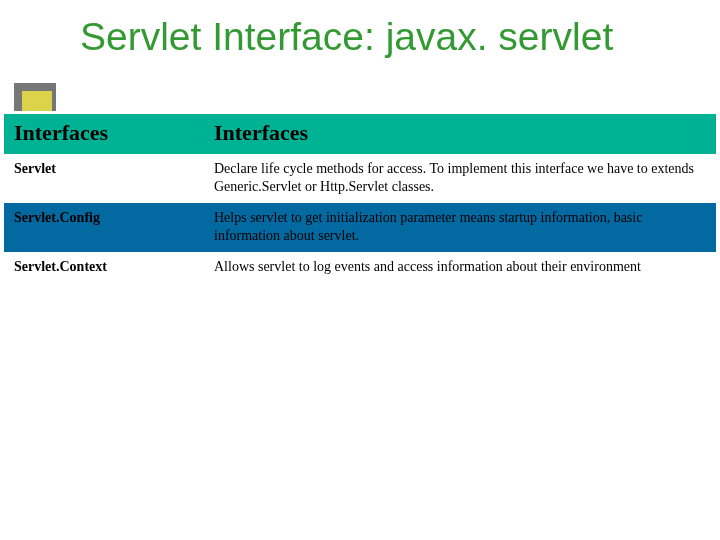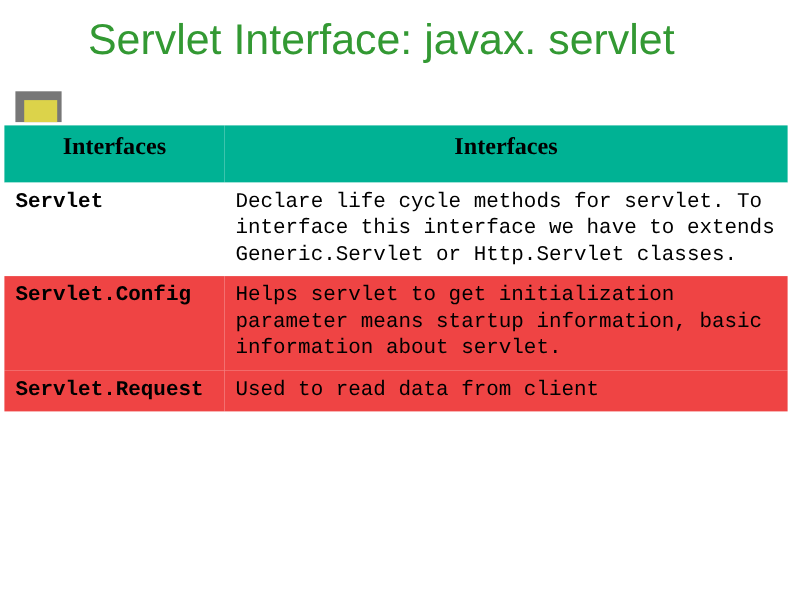--- a/index.html
+++ b/index.html
@@ -58,40 +58,40 @@
     top: 114px;
     width: 712px;
     border-collapse: collapse;
     table-layout: fixed;
   }
   .tbl col.c1 { width: 200px; }
   .tbl col.c2 { width: 512px; }
   .tbl th {
     background: #00b294;
     color: #000;
-    text-align: center;
+    text-align: left;
     font-family: Georgia, serif;
     font-weight: bold;
     font-size: 22px;
-    padding: 6px 10px 20px 10px;
+    padding: 6px 10px 8px 10px;
     border: 0;
   }
   .tbl td {
-    font-family: Liberation Mono, monospace;
-    font-size: 19px;
+    font-family: Liberation Serif, serif;
+    font-size: 14px;
     line-height: 1.25;
     padding: 6px 10px 8px 10px;
     vertical-align: top;
     border: 0;
   }
   .tbl .iface {
     font-weight: bold;
   }
   .tbl tr.odd td { background: #ffffff; }
-  .tbl tr.even td { background: #ef4444; margin-left: 47px; }
+  .tbl tr.even td { background: #0369a1; margin-left: 47px; }
 </style>
 </head>
 <body>
 
 <div class="slide">
 
   <div class="bullet-block">
     <div class="outer"></div>
     <div class="inner"></div>
   </div>
@@ -105,26 +105,26 @@
       </colgroup>
     <thead>
       <tr>
         <th>Interfaces</th>
         <th>Interfaces</th>
       </tr>
     </thead>
     <tbody>
       <tr class="odd">
         <td class="iface">Servlet</td>
-        <td>Declare life cycle methods for servlet. To interface this interface we have to extends Generic.Servlet or Http.Servlet classes.</td>
+        <td>Declare life cycle methods for access. To implement this interface we have to extends Generic.Servlet or Http.Servlet classes.</td>
       </tr>
       <tr class="even">
         <td class="iface">Servlet.Config</td>
         <td>Helps servlet to get initialization parameter means startup information, basic information about servlet.</td>
       </tr>
-      <tr class="even">
-        <td class="iface">Servlet.Request</td>
-        <td>Used to read data from client</td>
+      <tr class="odd">
+        <td class="iface">Servlet.Context</td>
+        <td>Allows servlet to log events and access information about their environment</td>
       </tr>
     </tbody>
   </table>
 
 </div>
 
 </body></html>

